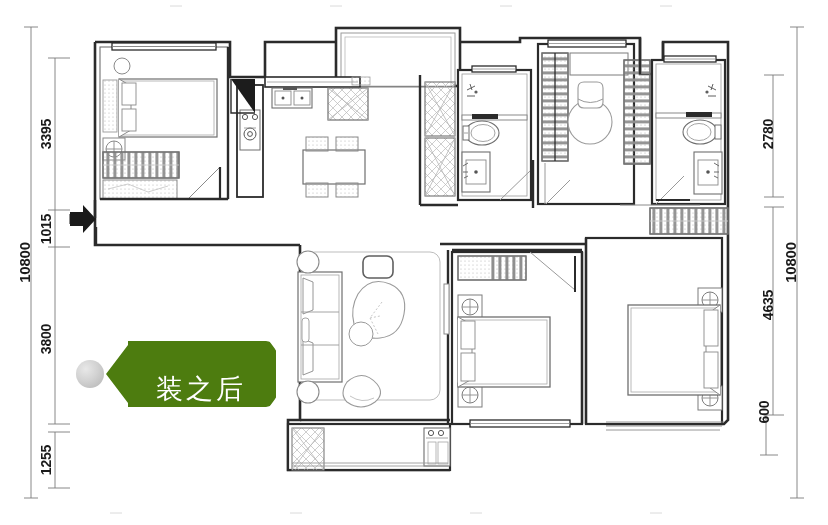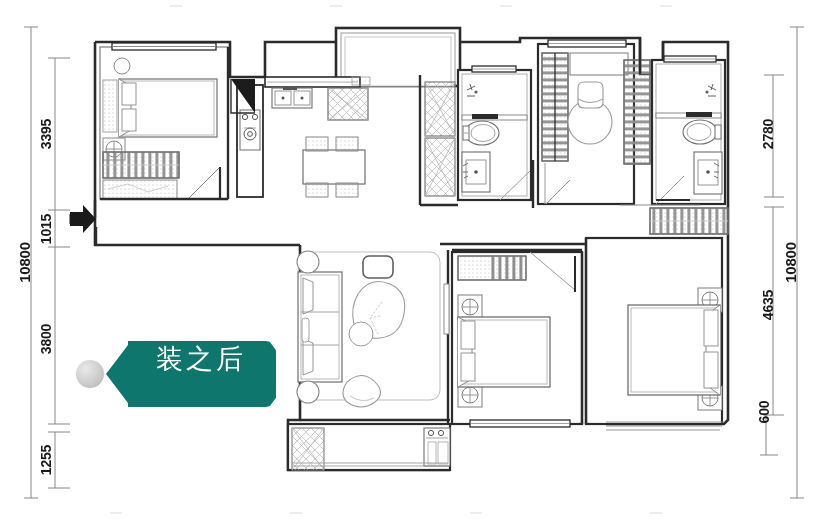--- a/index.html
+++ b/index.html
@@ -25,25 +25,25 @@
   
   #badge-wrap{
     position:absolute;left:76px;top:341px;width:200px;height:66px;
   }
   #badge-dot{
     position:absolute;left:0px;top:19px;width:28px;height:28px;border-radius:50%;
     background:radial-gradient(circle at 35% 32%, #e8e8e8 0%, #d2d2d2 45%, #b3b3b3 100%);
   }
   #badge-body{
     position:absolute;left:30px;top:0px;width:170px;height:66px;
-    background:#0f766e;
+    background:#4d7c0f;
     -webkit-clip-path:polygon(0% 50%, 22px 4px, 22px 0%, 96% 0%, 100% 14%, 100% 86%, 96% 100%, 22px 100%, 22px 62px);
     clip-path:polygon(0% 50%, 22px 4px, 22px 0%, 96% 0%, 100% 14%, 100% 86%, 96% 100%, 22px 100%, 22px 62px);
     border-radius:0 10px 10px 0;
-    display:flex;align-items:flex-start;justify-content:center;
+    display:flex;align-items:flex-end;justify-content:center;
   }
   #badge-label{
     color:#ffffff;font-size:27px;font-weight:400;letter-spacing:3px;
     padding-left:20px;
     font-family:"DejaVu Sans","Liberation Sans",sans-serif;
   }
 </style>
 </head>
 <body>
 

